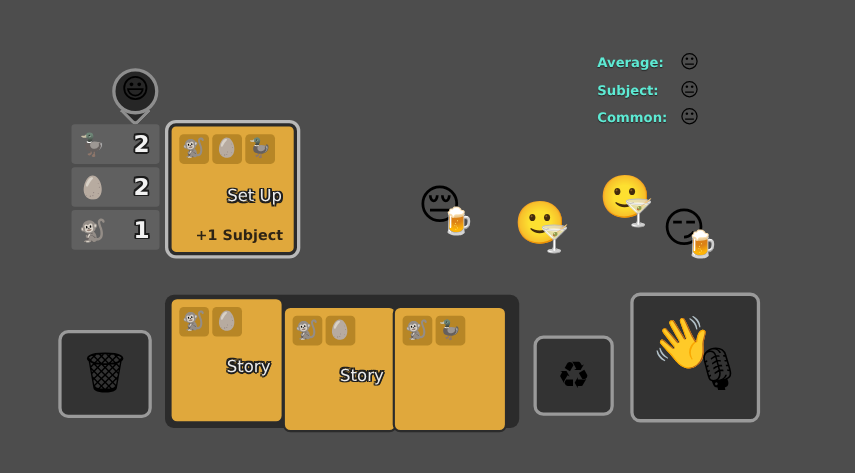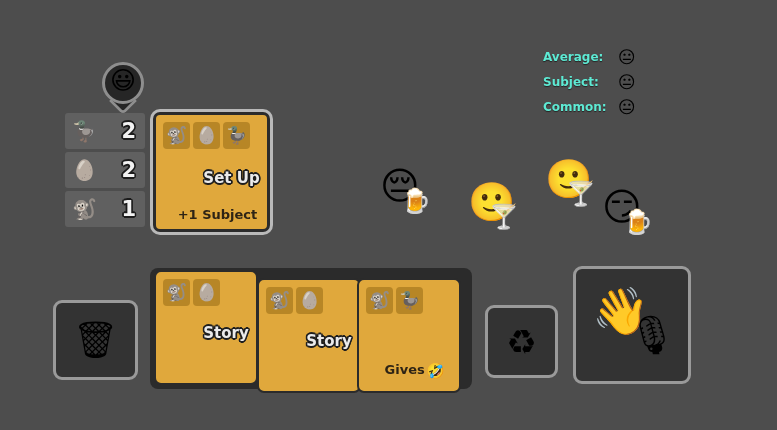--- a/index.html
+++ b/index.html
@@ -139,21 +139,21 @@
     font-size: 17px;
   }
   .cost-chip .dull { filter: grayscale(0.85); }
   .card-title {
     position: absolute;
     left: 0;
     right: 0;
     text-align: center;
     font-family: "DejaVu Sans", sans-serif;
     font-size: 15px;
-    font-weight: bold;
+    font-weight: normal;
     color: #ebebeb;
     text-shadow:
       -1.4px -1.4px 0 #1f1f1f,  1.4px -1.4px 0 #1f1f1f,
       -1.4px  1.4px 0 #1f1f1f,  1.4px  1.4px 0 #1f1f1f,
        0 -1.6px 0 #1f1f1f, 0 1.6px 0 #1f1f1f,
       -1.6px 0 0 #1f1f1f, 1.6px 0 0 #1f1f1f;
     padding-left: 40px;
   }
   .card-effect {
     position: absolute;
@@ -339,23 +339,20 @@
 
   <div id="hand-card-2" class="card card-plain hand-card">
     <div class="card-cost-strip">
       <div class="cost-chip">
         <span class="emoji dull">🐒</span>
       </div>
       <div class="cost-chip">
         <span class="emoji dull">🦆</span>
       </div>
     </div>
-    <div class="card-effect">
-      <span>Gives</span><span class="emoji">🤣</span>
-    </div>
   </div>
 
   <div class="mood" style="left:380px; top:167px;">
     <span class="face emoji">😔</span>
     <span class="drink emoji">🍺</span>
   </div>
 
   <div class="mood" style="left:468px; top:183px;">
     <span class="face emoji">🙂</span>
     <span class="drink emoji">🍸</span>

